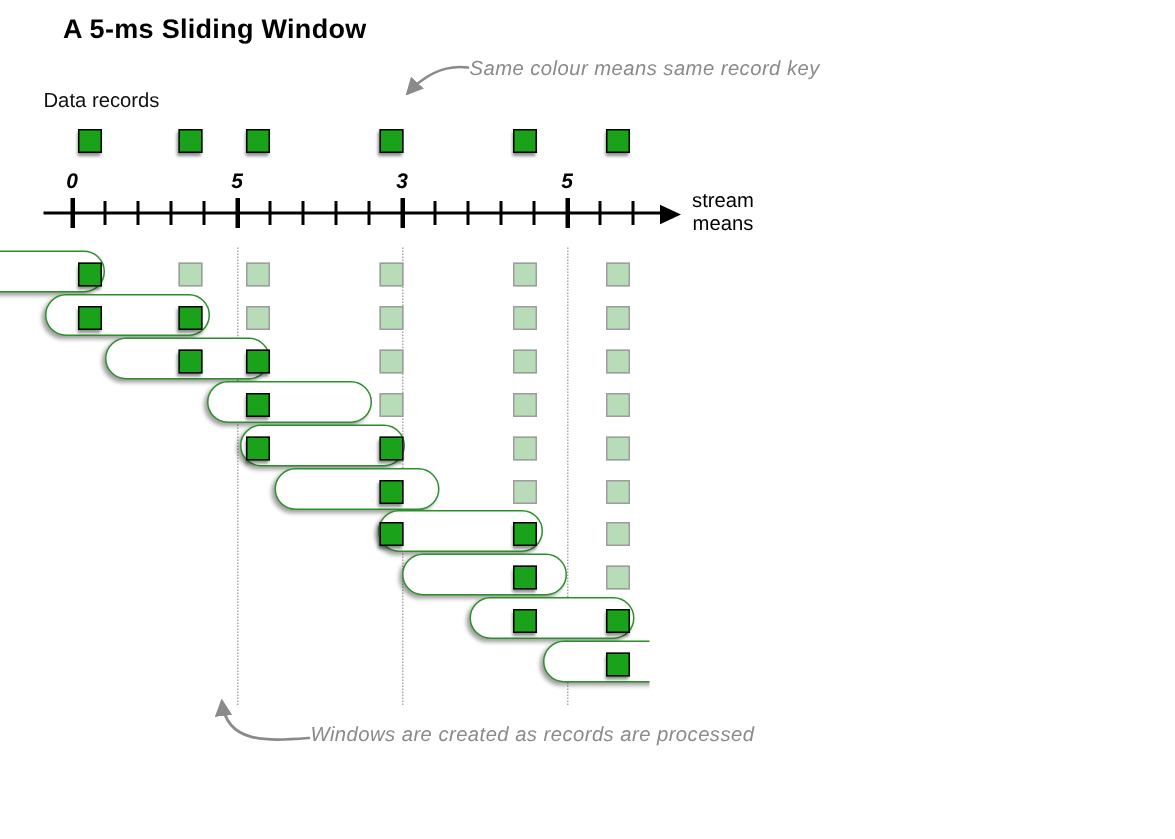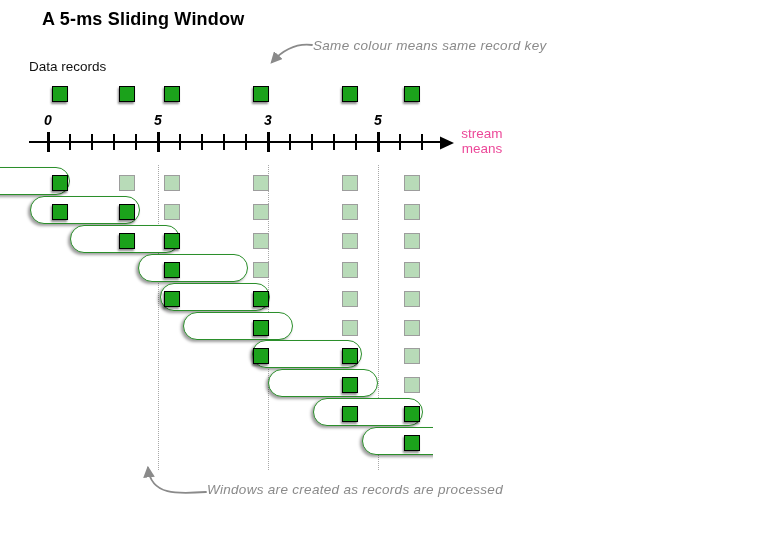--- a/index.html
+++ b/index.html
@@ -13,21 +13,21 @@
   }
   .datarec-label { position:absolute; left:29px; top:59px; font-size:13.5px; color:#111; }
   .ann {
     position:absolute; color:var(--annotation-color); font-size:13.5px;
     font-style:italic; letter-spacing:.3px; white-space:nowrap;
   }
   .ann-top { left:313px; top:38px; }
   .ann-bottom { left:207px; top:482px; }
   .stream-label {
     position:absolute; left:457px; top:126px; width:50px;
-    font-size:13.5px; color:#ec4899; text-align:center; line-height:15px;
+    font-size:13.5px; color:#000000; text-align:center; line-height:15px;
   }
   .axis-line { position:absolute; background:#000; height:1.8px; }
   .tick { position:absolute; background:#000; }
   .tick-label {
     position:absolute; width:28px; text-align:center;
     font-size:14px; font-style:italic; font-weight:bold; color:#000;
   }
   .guide { position:absolute; width:0; border-left:1.2px dotted var(--guide-line-color); }
   .pill {
     position:absolute; box-sizing:border-box; height:28px; border-radius:14px;

